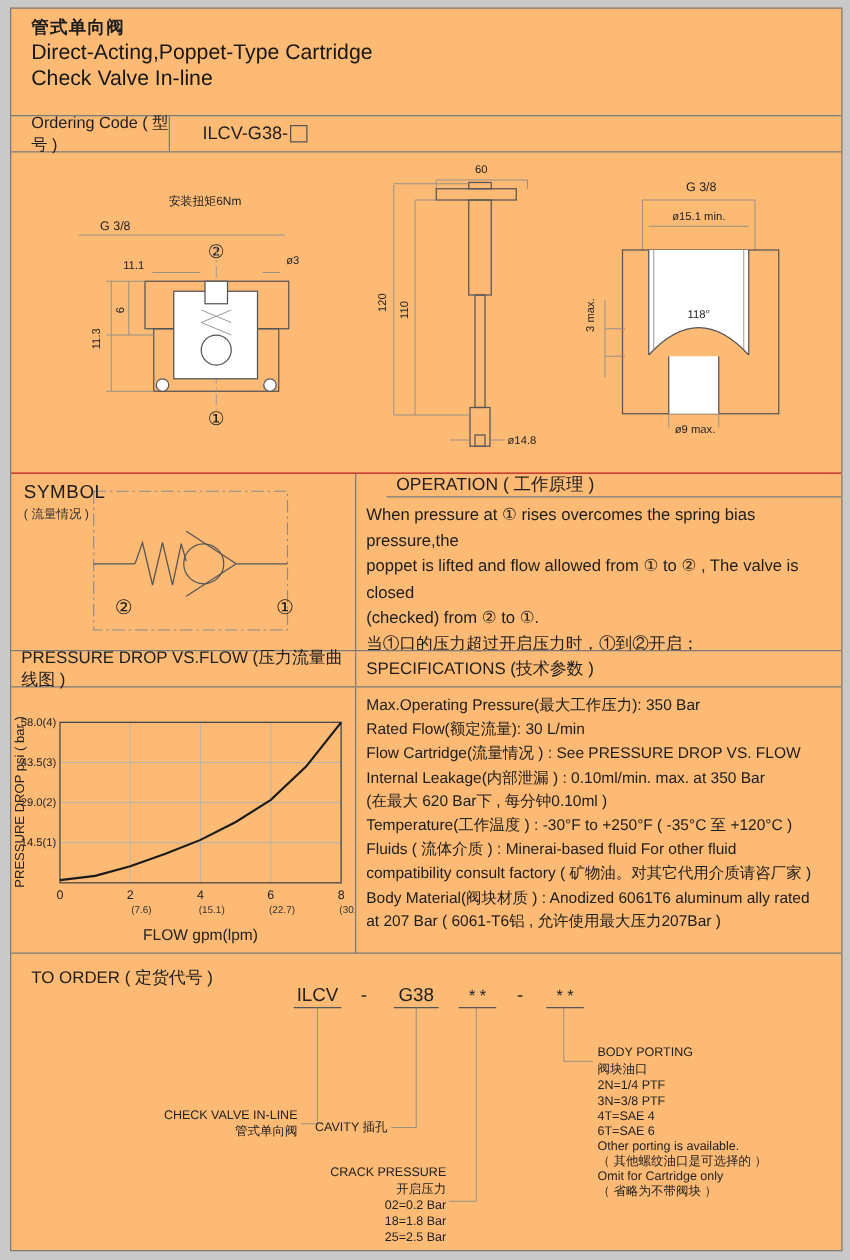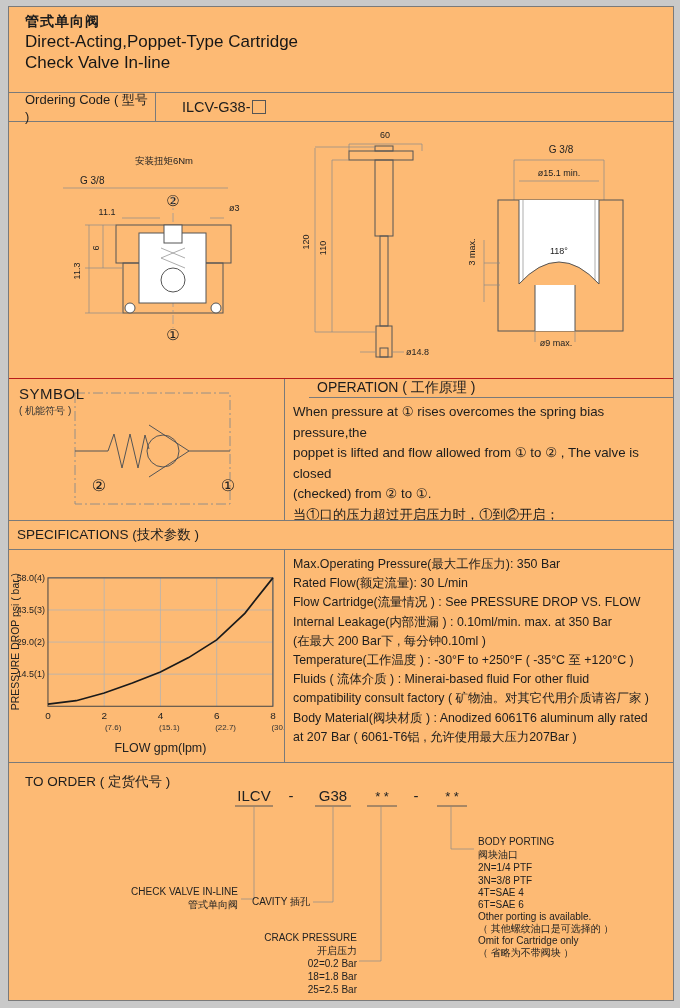--- a/index.html
+++ b/index.html
@@ -4,21 +4,21 @@
 <style>
   html,body{margin:0;padding:0;background:#c9c9c9;width:680px;height:1008px;overflow:hidden;
     font-family:"Liberation Sans", sans-serif;color:#1d1d1d;}
   .page{position:absolute;left:8px;top:6px;width:664px;height:993px;background:#fdba74;
     border:1px solid #7a7a7a;}
   .sec{position:absolute;left:0;width:664px;box-sizing:border-box;}
   .sec-title{top:0;height:85px;padding:6px 0 0 16px;}
   .title-zh{font-size:14px;font-weight:bold;letter-spacing:1px;}
   .title-en{font-size:17px;line-height:21px;color:#161616;}
   .sec-ordering{top:85px;height:30px;border-top:1px solid #7a7a7a;border-bottom:1px solid #7a7a7a;display:flex;}
-  .ord-label{width:147px;border-right:1px solid #7a7a7a;display:flex;align-items:center;
+  .ord-label{width:127px;border-right:1px solid #7a7a7a;display:flex;align-items:center;
     padding-left:16px;font-size:13px;box-sizing:border-box;}
   .ord-code{display:flex;align-items:center;padding-left:26px;font-size:14.5px;}
   .ord-box{display:inline-block;width:12px;height:12px;border:1px solid #555;margin-left:1px;}
   .sec-drawings{top:115px;height:256px;}
   .sec-symop{top:371px;height:142px;border-top:1px solid #b91c1c;display:flex;}
   .sym-cell{width:276px;border-right:1px solid #7a7a7a;position:relative;box-sizing:border-box;}
   .sym-title{position:absolute;left:10px;top:6px;font-size:15px;letter-spacing:.5px;}
   .sym-sub{position:absolute;left:10px;top:25px;font-size:10px;color:#333;}
   .op-cell{flex:1;display:flex;flex-direction:column;}
   .op-header{height:30px;border-bottom:1px solid #7a7a7a;display:flex;align-items:center;
@@ -137,21 +137,21 @@
       <line x1="474" y1="118" x2="474" y2="180" class="thin"></line>
       <line x1="474" y1="141" x2="490" y2="141" class="thin"></line>
       <line x1="474" y1="163" x2="490" y2="163" class="thin"></line>
       <text x="465" y="130" font-size="9" text-anchor="middle" transform="rotate(-90 465 130)" class="dtx">3  max.</text>
     </svg>
   </div>
 
   <div class="sec sec-symop">
     <div class="sym-cell">
       <div class="sym-title">SYMBOL</div>
-      <div class="sym-sub">( 机能符号 )</div>
+      <div class="sym-sub">( 流量情况 )</div>
       <svg width="275" height="141" viewBox="0 0 275 141">
         <rect x="66" y="14" width="155" height="111" fill="none" stroke="#8a8a8a" stroke-width="0.9" stroke-dasharray="10 3 2 3"></rect>
         <line x1="66" y1="72" x2="99" y2="72" class="dl"></line>
         <path d="M99,72 L105,55 L113,89 L121,55 L129,89 L136,56 L140,70" class="dl"></path>
         <circle cx="154" cy="72" r="16" fill="none" class="dl"></circle>
         <line x1="140" y1="46" x2="180" y2="72" class="dl"></line>
         <line x1="140" y1="98" x2="180" y2="72" class="dl"></line>
         <line x1="180" y1="72" x2="221" y2="72" class="dl"></line>
         <text x="90" y="112" font-size="16" text-anchor="middle" class="dtx">②</text>
         <text x="219" y="112" font-size="16" text-anchor="middle" class="dtx">①</text>
@@ -163,20 +163,21 @@
         <div>When pressure at ① rises overcomes the spring bias pressure,the</div>
         <div>poppet is lifted and flow allowed from ① to ② , The valve is closed</div>
         <div>(checked) from  ② to ①.</div>
         <div>当①口的压力超过开启压力时，①到②开启；</div>
       </div>
     </div>
   </div>
 
   <div class="sec sec-chartspec">
     <div class="cs-headrow">
+      <div class="cs-h-left">PRESSURE DROP VS.FLOW  (压力流量曲线图 )</div>
       <div class="cs-h-right">SPECIFICATIONS (技术参数 )</div>
     </div>
     <div class="cs-bodyrow">
       <div class="chart-cell">
         <svg id="chart-svg" width="275" height="213" viewBox="0 0 276 214">
           <g id="chart-grid">
               <line x1="95.5" y1="28" x2="95.5" y2="157" stroke="#b3b3b3" stroke-width="0.8"></line>
               <line x1="152" y1="28" x2="152" y2="157" stroke="#b3b3b3" stroke-width="0.8"></line>
               <line x1="208.5" y1="28" x2="208.5" y2="157" stroke="#b3b3b3" stroke-width="0.8"></line>
               <line x1="265" y1="28" x2="265" y2="157" stroke="#b3b3b3" stroke-width="0.8"></line>
@@ -204,21 +205,21 @@
             </g>
           <text x="10" y="92" font-size="10.5" text-anchor="middle" transform="rotate(-90 10 92)" class="dtx">PRESSURE DROP psi ( bar )</text>
           <text x="152" y="203" font-size="12.5" text-anchor="middle" class="dtx">FLOW gpm(lpm)</text>
         </svg>
       </div>
       <div class="spec-cell">
         <div>Max.Operating Pressure(最大工作压力): 350 Bar</div>
         <div>Rated Flow(额定流量): 30 L/min</div>
         <div>Flow Cartridge(流量情况 ) : See PRESSURE DROP VS. FLOW</div>
         <div>Internal Leakage(内部泄漏 ) : 0.10ml/min. max. at 350 Bar</div>
-        <div>(在最大 200 Bar下 , 每分钟0.10ml )</div>
+        <div>(在最大 620 Bar下 , 每分钟0.10ml )</div>
         <div>Temperature(工作温度 ) : -30°F to +250°F  ( -35°C 至 +120°C )</div>
         <div>Fluids ( 流体介质 ) : Minerai-based fluid For other  fluid</div>
         <div>compatibility consult  factory    ( 矿物油。对其它代用介质请咨厂家 )</div>
         <div>Body Material(阀块材质 ) : Anodized 6061T6 aluminum ally rated</div>
         <div>at 207 Bar ( 6061-T6铝 , 允许使用最大压力207Bar )</div>
       </div>
     </div>
   </div>
 
   <div class="sec sec-order">

